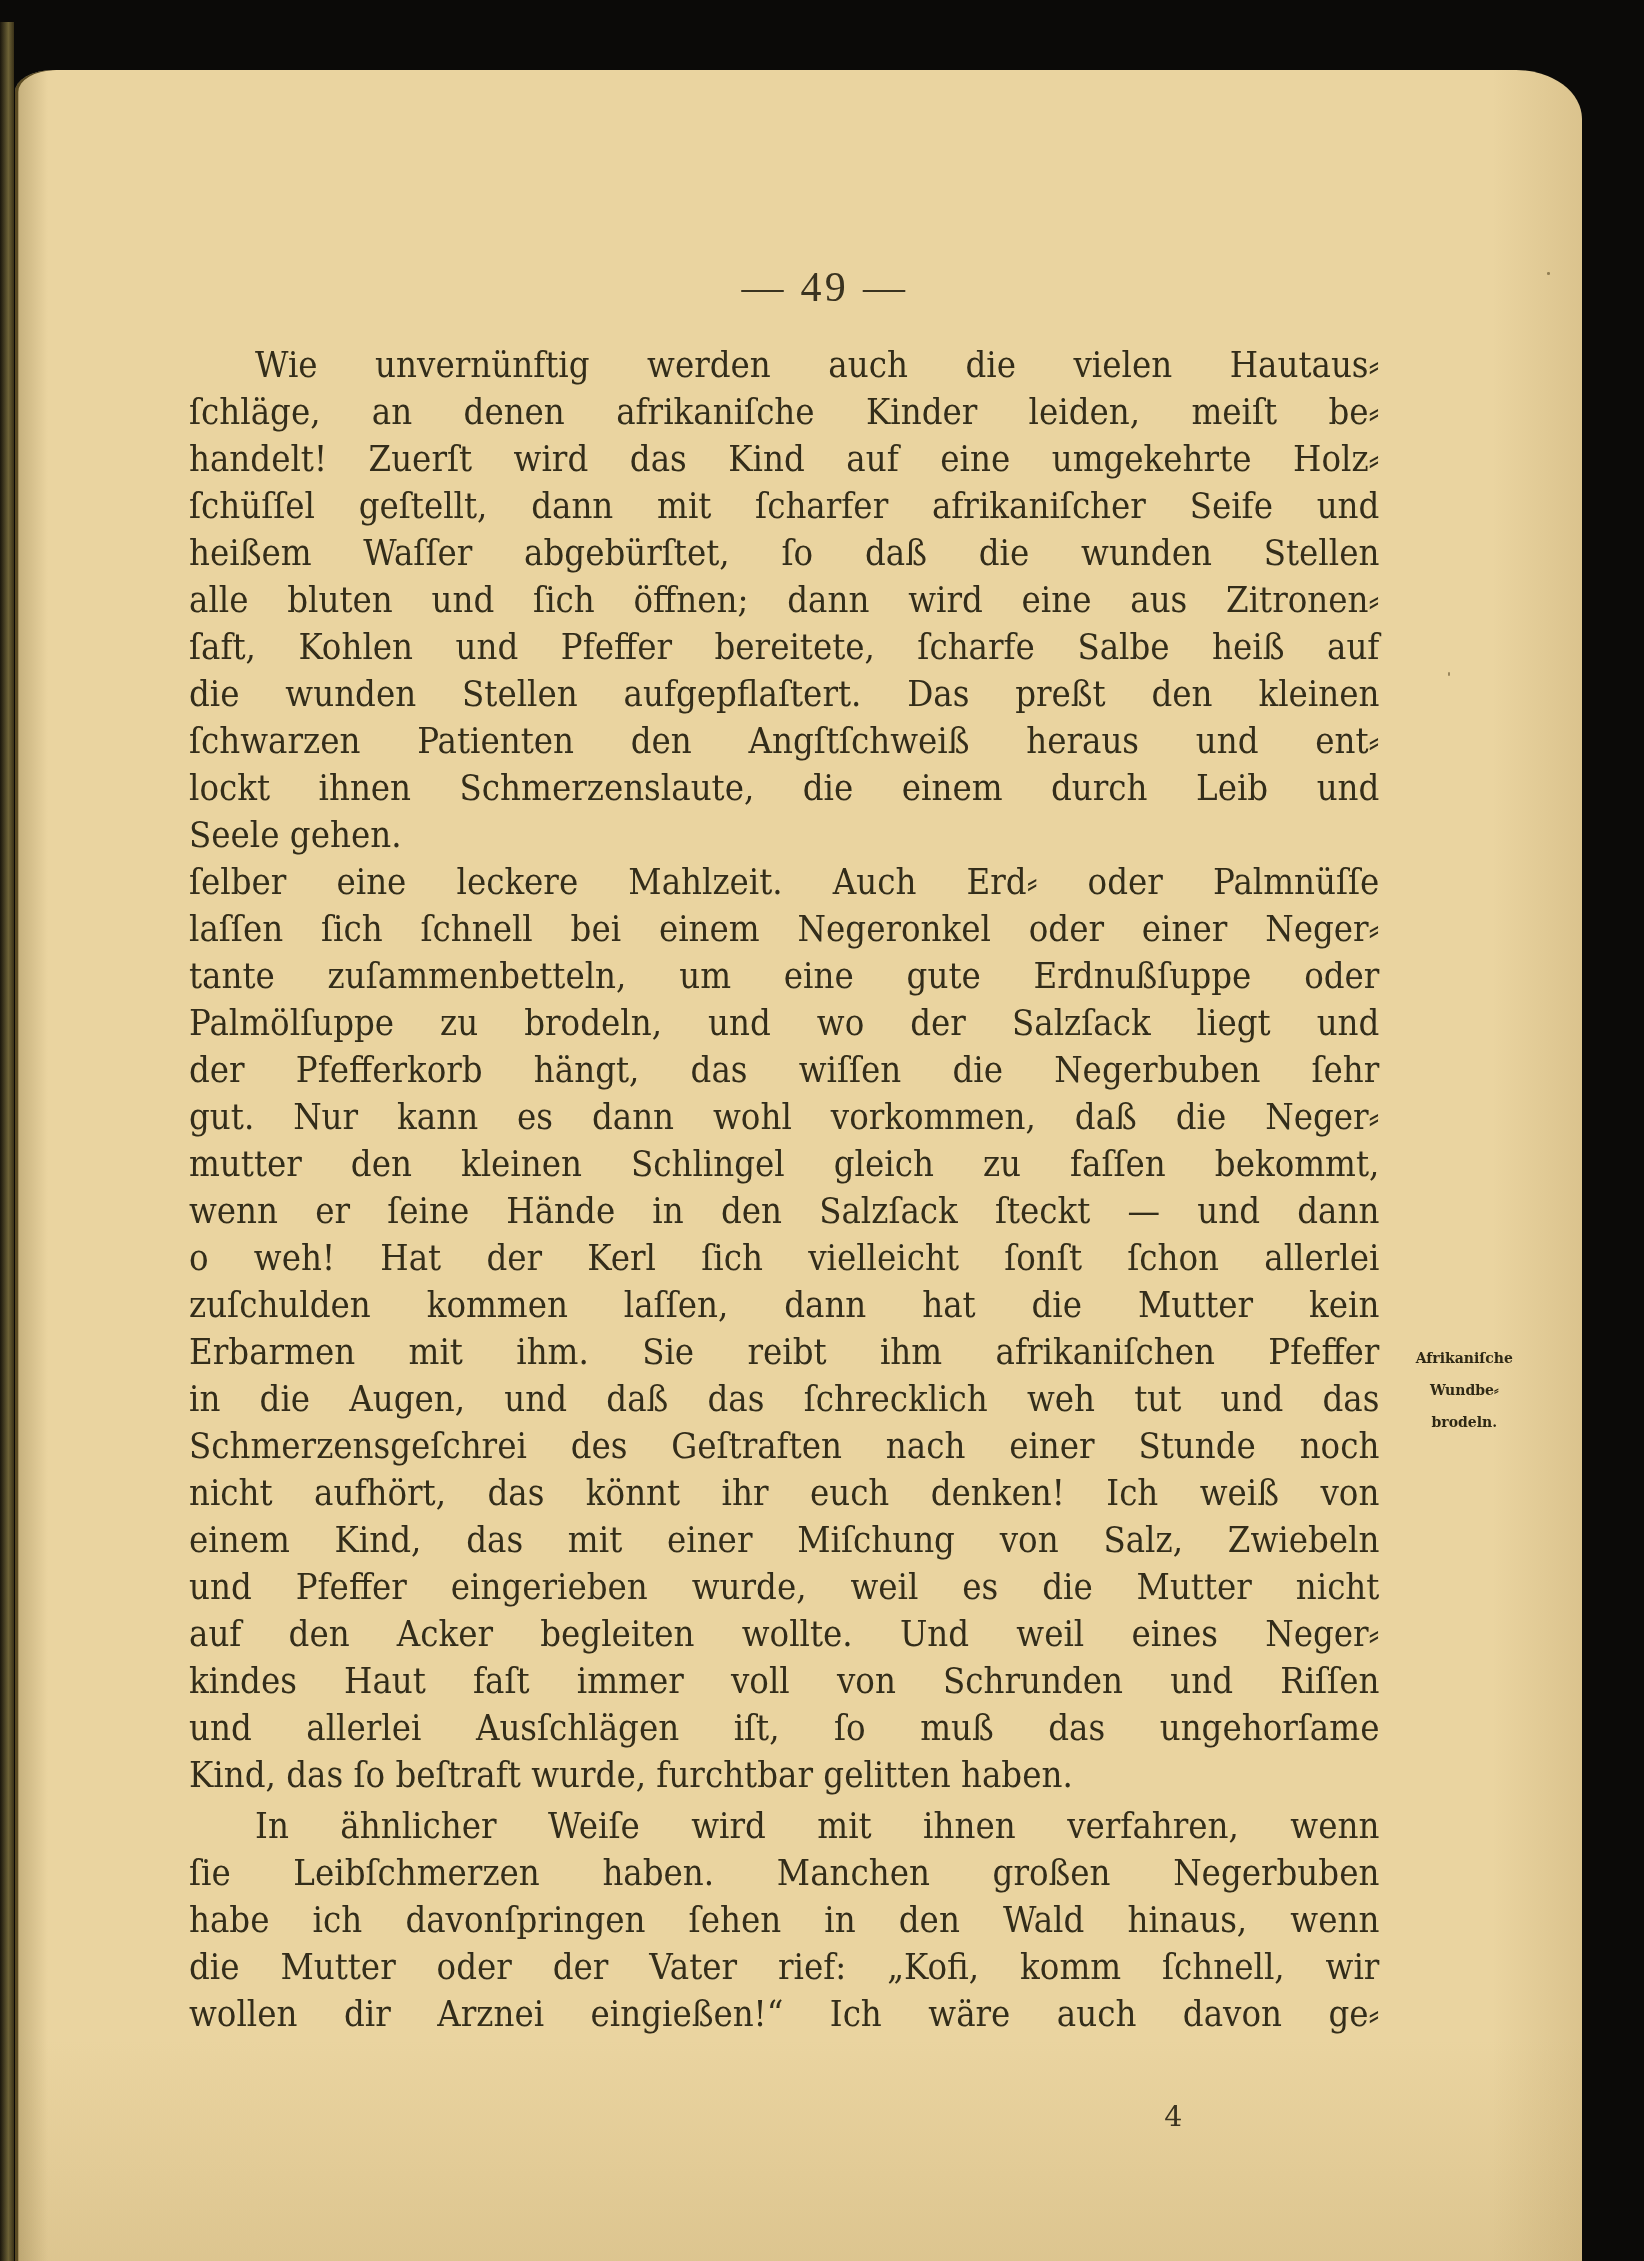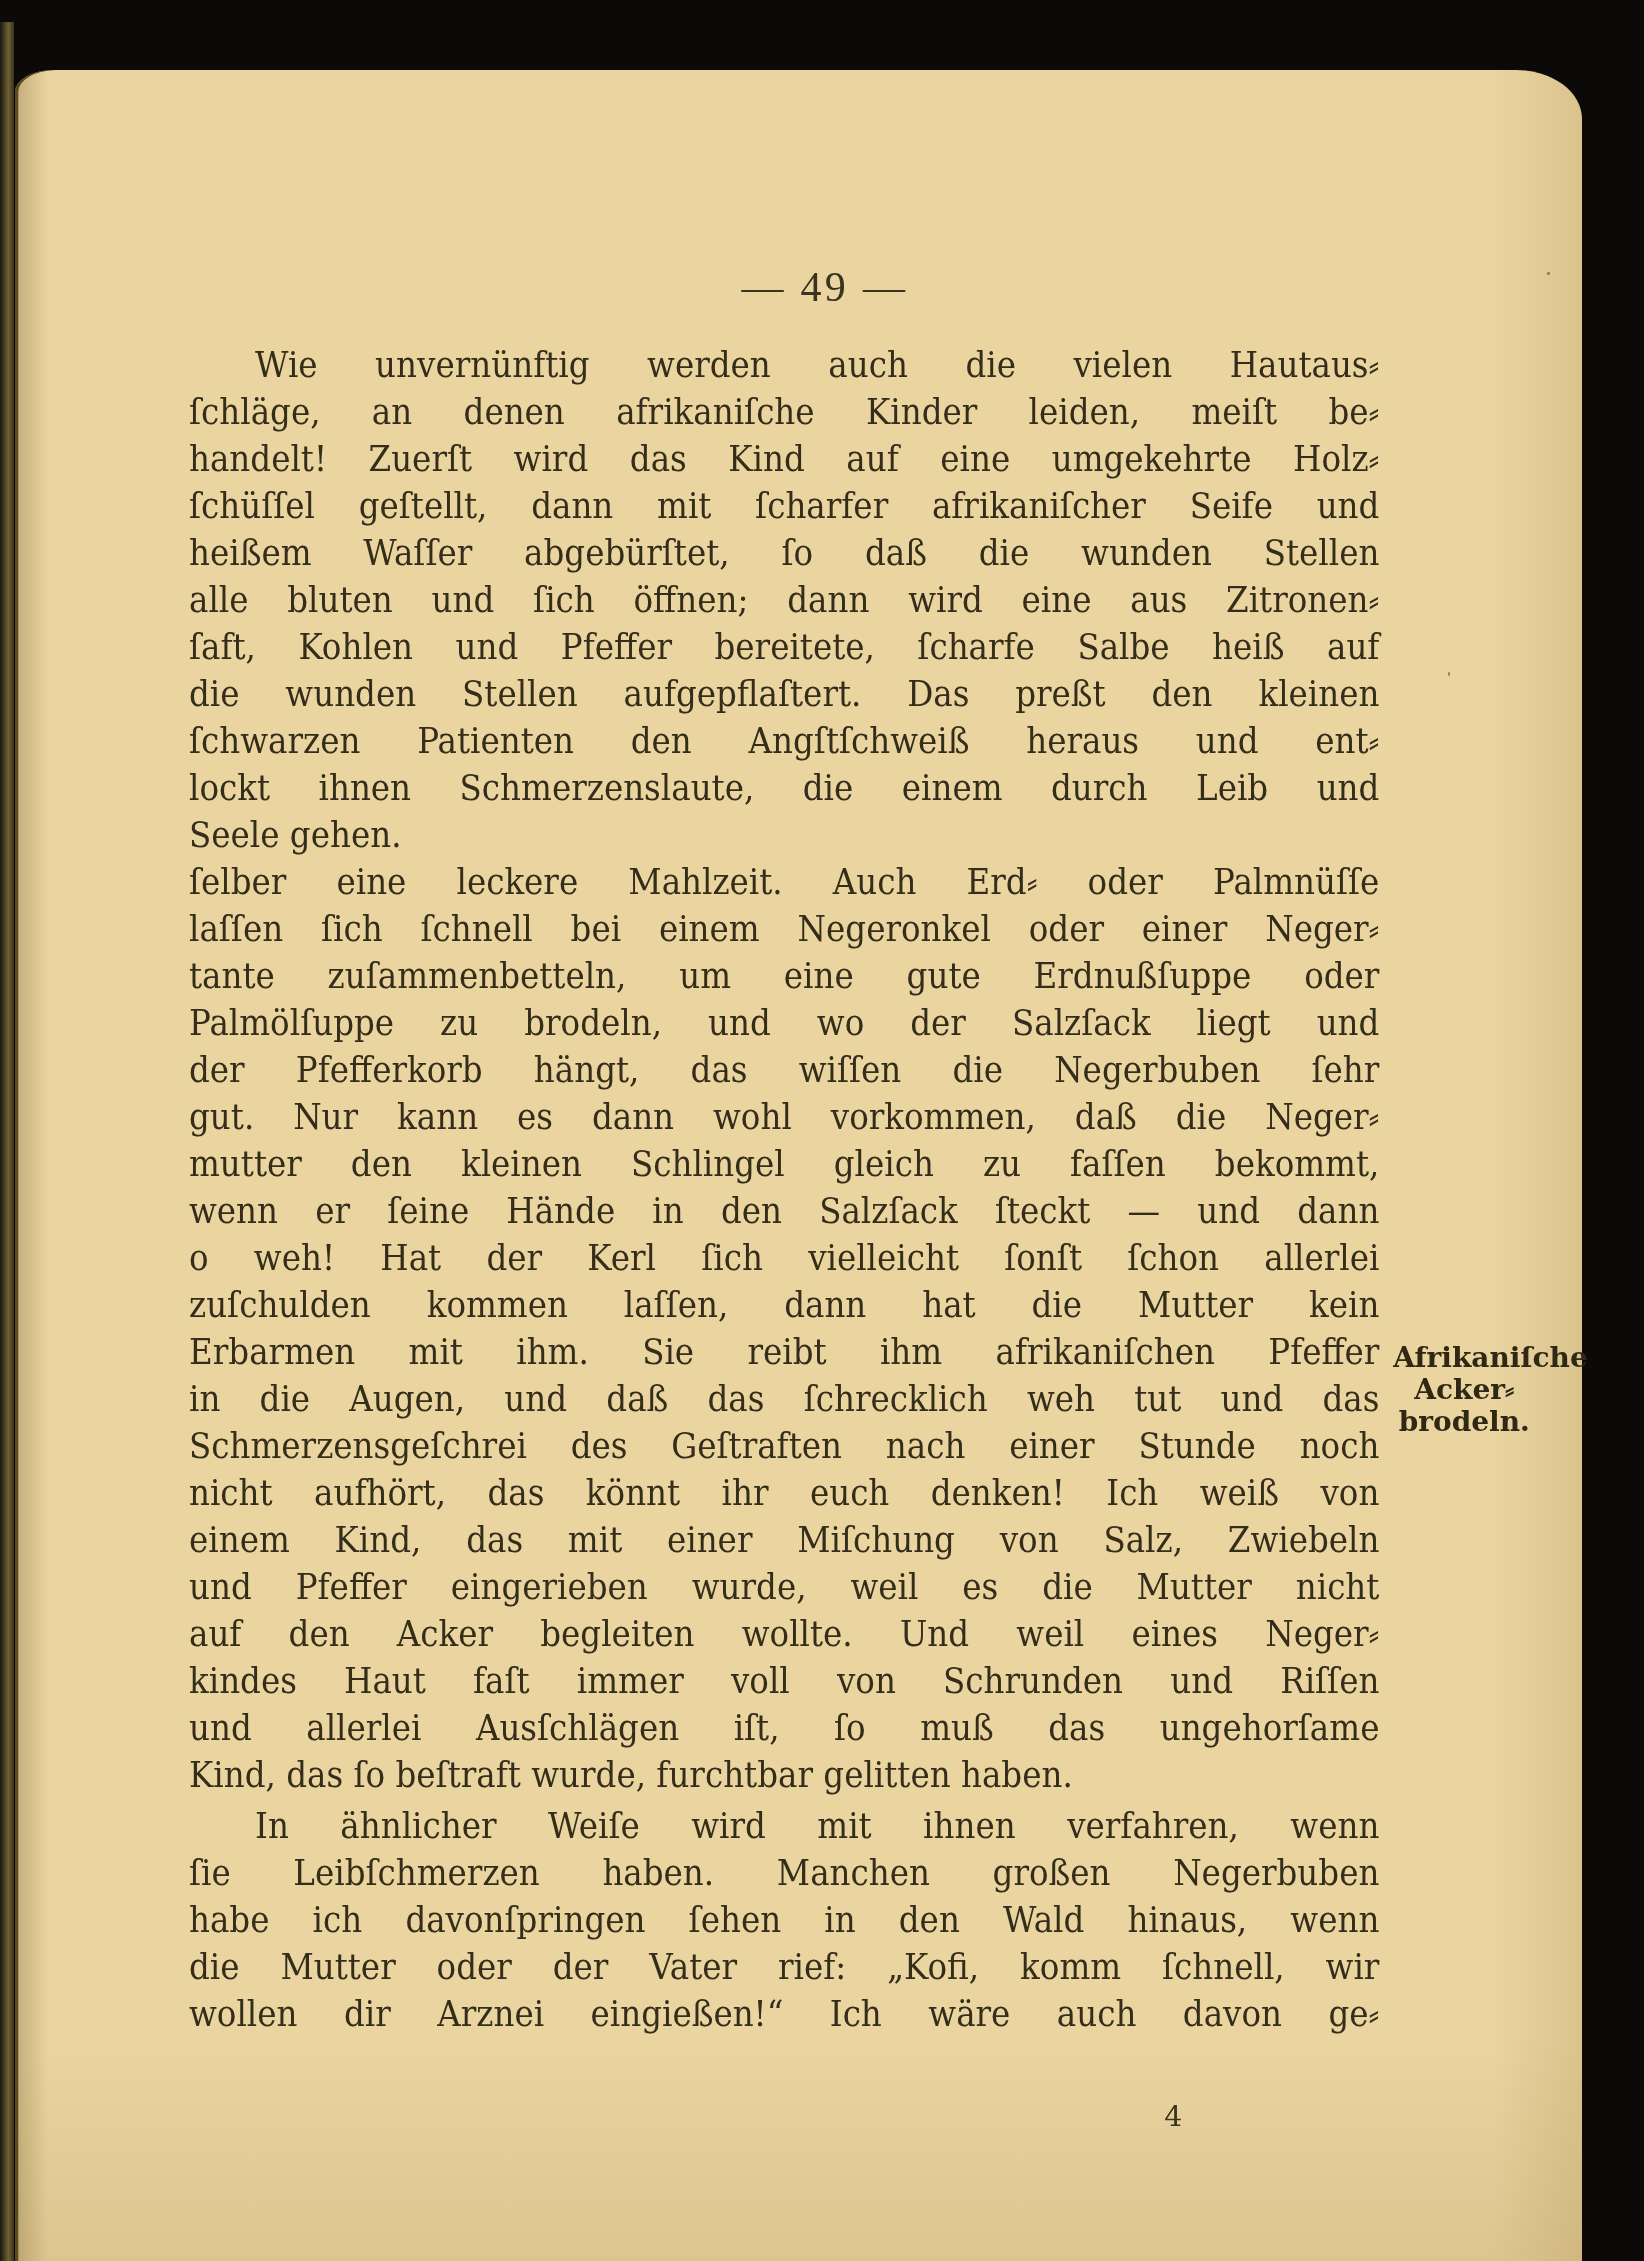--- a/index.html
+++ b/index.html
@@ -54,21 +54,21 @@
   }
   .line.last { text-align-last: left; }
   .line.indent { padding-left: 71px; width: 1209px; }
   .margin-note {
     position: absolute;
     left: 1378px; top: 1272px;
     width: 142px;
     text-align: center;
     font-family: "DejaVu Serif", serif;
     font-weight: bold;
-    font-size: 28px;
+    font-size: 14px;
     line-height: 32px;
     color: #2e2814;
   }
   .footer {
     position: absolute; top: 2030px; left: 241px; width: 985px; height: 44px;
     font-family: "DejaVu Serif", serif;
     font-size: 25px; color: #3a3320;
   }
   .footer .signature-title { position: absolute; left: 0; top: 0; }
   .footer .signature-mark { position: absolute; left: 908px; top: 0; font-size: 28.4px; }
@@ -126,21 +126,21 @@
       <span class="line indent">In ähnlicher Weiſe wird mit ihnen verfahren, wenn</span>
       <span class="line">ſie Leibſchmerzen haben. Manchen großen Negerbuben</span>
       <span class="line">habe ich davonſpringen ſehen in den Wald hinaus, wenn</span>
       <span class="line">die Mutter oder der Vater rief: „Kofi, komm ſchnell, wir</span>
       <span class="line">wollen dir Arznei eingießen!“ Ich wäre auch davon ge⸗</span>
     </div>
   </div>
 
   <div class="margin-note">
     <div>Afrikaniſche</div>
-    <div>Acker⸗</div>
+    <div>Wundbe⸗</div>
     <div>brodeln.</div>
   </div>
 
   <div class="footer">
     <span class="signature-mark">4</span>
   </div>
 
   <span class="fleck" style="left:1532px; top:202px;"></span>
   <span class="fleck" style="left:1433px; top:602px; width:1.6px; height:4.4px;"></span>
 </div>

